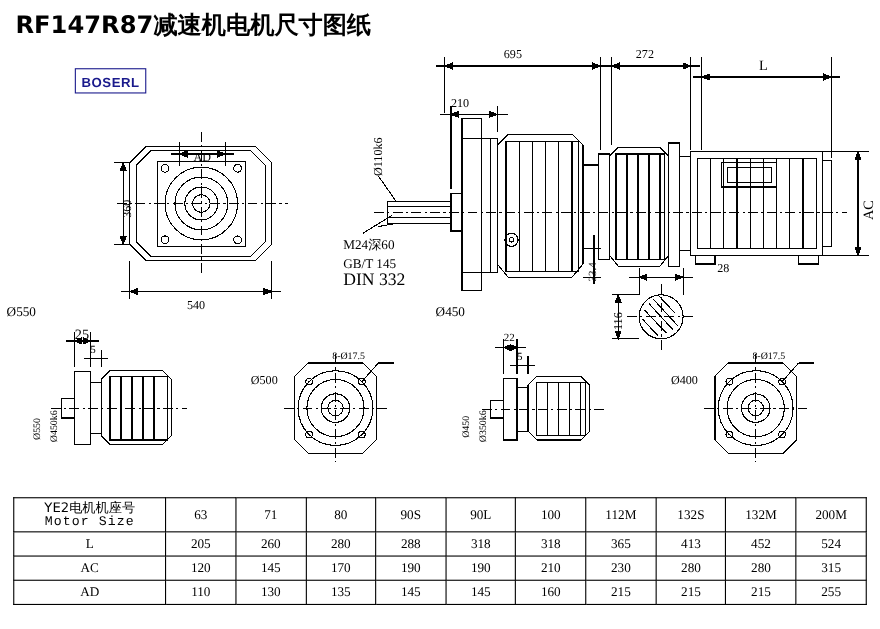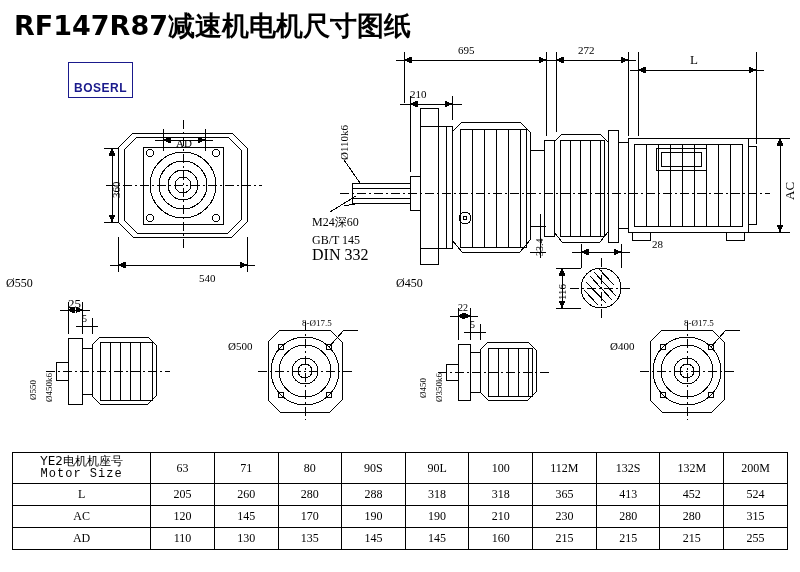--- a/index.html
+++ b/index.html
@@ -17,35 +17,35 @@
   }
   #page {
     position: relative;
     width: 800px;
     height: 572px;
   }
   .title {
     position: absolute;
     left: 14px;
     top: 8px;
-    font-size: 27px;
+    font-size: 22px;
     font-weight: bold;
     letter-spacing: 0px;
     font-family: "DejaVu Sans", sans-serif;
     white-space: nowrap;
   }
   .logo {
     position: absolute;
     left: 68px;
     top: 62px;
     border: 1px solid #1a1a8c;
     color: #1a1a8c;
     font-size: 12px;
     font-weight: bold;
-    padding: 18px 5px 2px 5px;
+    padding: 5px 5px 2px 5px;
     font-family: "Liberation Sans", sans-serif;
     letter-spacing: 0.5px;
   }
   .lbl {
     position: absolute;
     font-size: 11px;
     font-family: "Liberation Serif", serif;
     white-space: nowrap;
   }
   .lbl.sans {
@@ -354,21 +354,21 @@
   <div class="lbl" style="left:690px; top:52px; font-size:13px;">L</div>
   <div class="lbl" style="left:410px; top:88px;">210</div>
   <div class="lbl vert" style="left:338px; top:160px;">Ø110k6</div>
   <div class="lbl vert" style="left:782px; top:200px; font-size:13px;">AC</div>
   <div class="lbl vert" style="left:534px; top:256px; font-size:10px;">33.4</div>
   <div class="lbl" style="left:652px; top:238px;">28</div>
   <div class="lbl vert" style="left:556px; top:300px;">116</div>
 
   <div class="lbl" style="left:176px; top:137px;">AD</div>
   <div class="lbl vert" style="left:110px; top:198px;">360</div>
-  <div class="lbl" style="left:170px; top:272px;margin-left:29px;">540</div>
+  <div class="lbl" style="left:170px; top:272px;">540</div>
 
   <div class="lbl sans" style="left:312px; top:214px; font-size:12px;">M24深60</div>
   <div class="lbl" style="left:312px; top:233px; font-size:12px;">GB/T 145</div>
   <div class="lbl" style="left:312px; top:246px; font-size:16px;">DIN 332</div>
 
   <div class="lbl" style="left:6px; top:276px; font-size:12px;">Ø550</div>
   <div class="lbl" style="left:396px; top:276px; font-size:12px;">Ø450</div>
 
   <div class="lbl" style="left:68px; top:296px; font-size:13px;">25</div>
   <div class="lbl" style="left:82px; top:313px; font-size:10px;">5</div>

